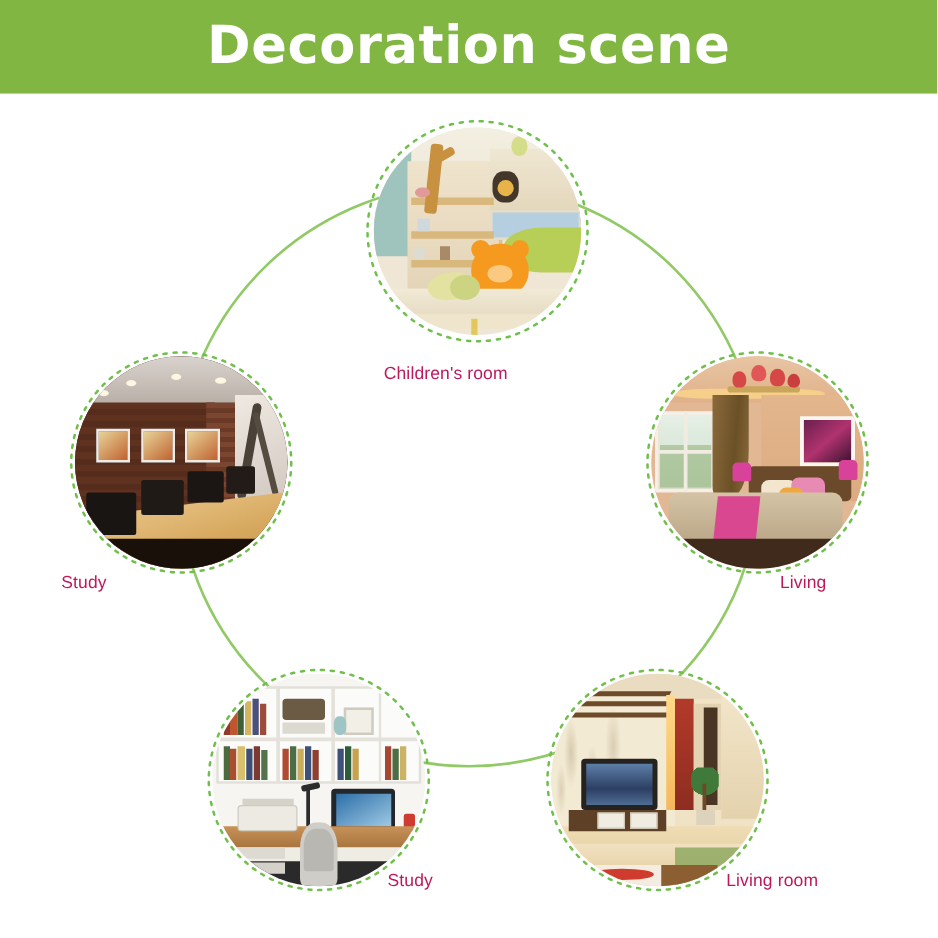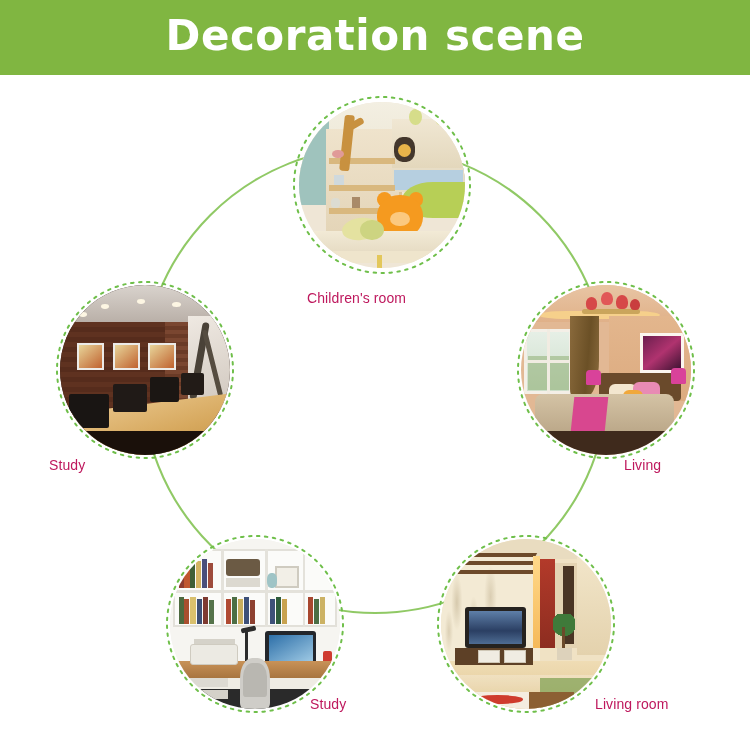--- a/index.html
+++ b/index.html
@@ -81,21 +81,21 @@
     font-weight: 400;
     font-size: 14px;
     color: #be185d;
     white-space: nowrap;
     letter-spacing: 0.1px;
   }
   #caption-children { left: 307px; top: 215px; }
   #caption-office   { left: 49px;  top: 382px; }
   #caption-bedroom  { left: 624px; top: 382px; }
   #caption-study    { left: 310px; top: 621px; }
-  #caption-living   { left: 595px; top: 621px; }
+  #caption-living   { left: 581px; top: 621px; }
 
   
   .scene {
     position: absolute;
     border-radius: 50%;
     overflow: hidden;
   }
   .layer { position: absolute; }
 
   

